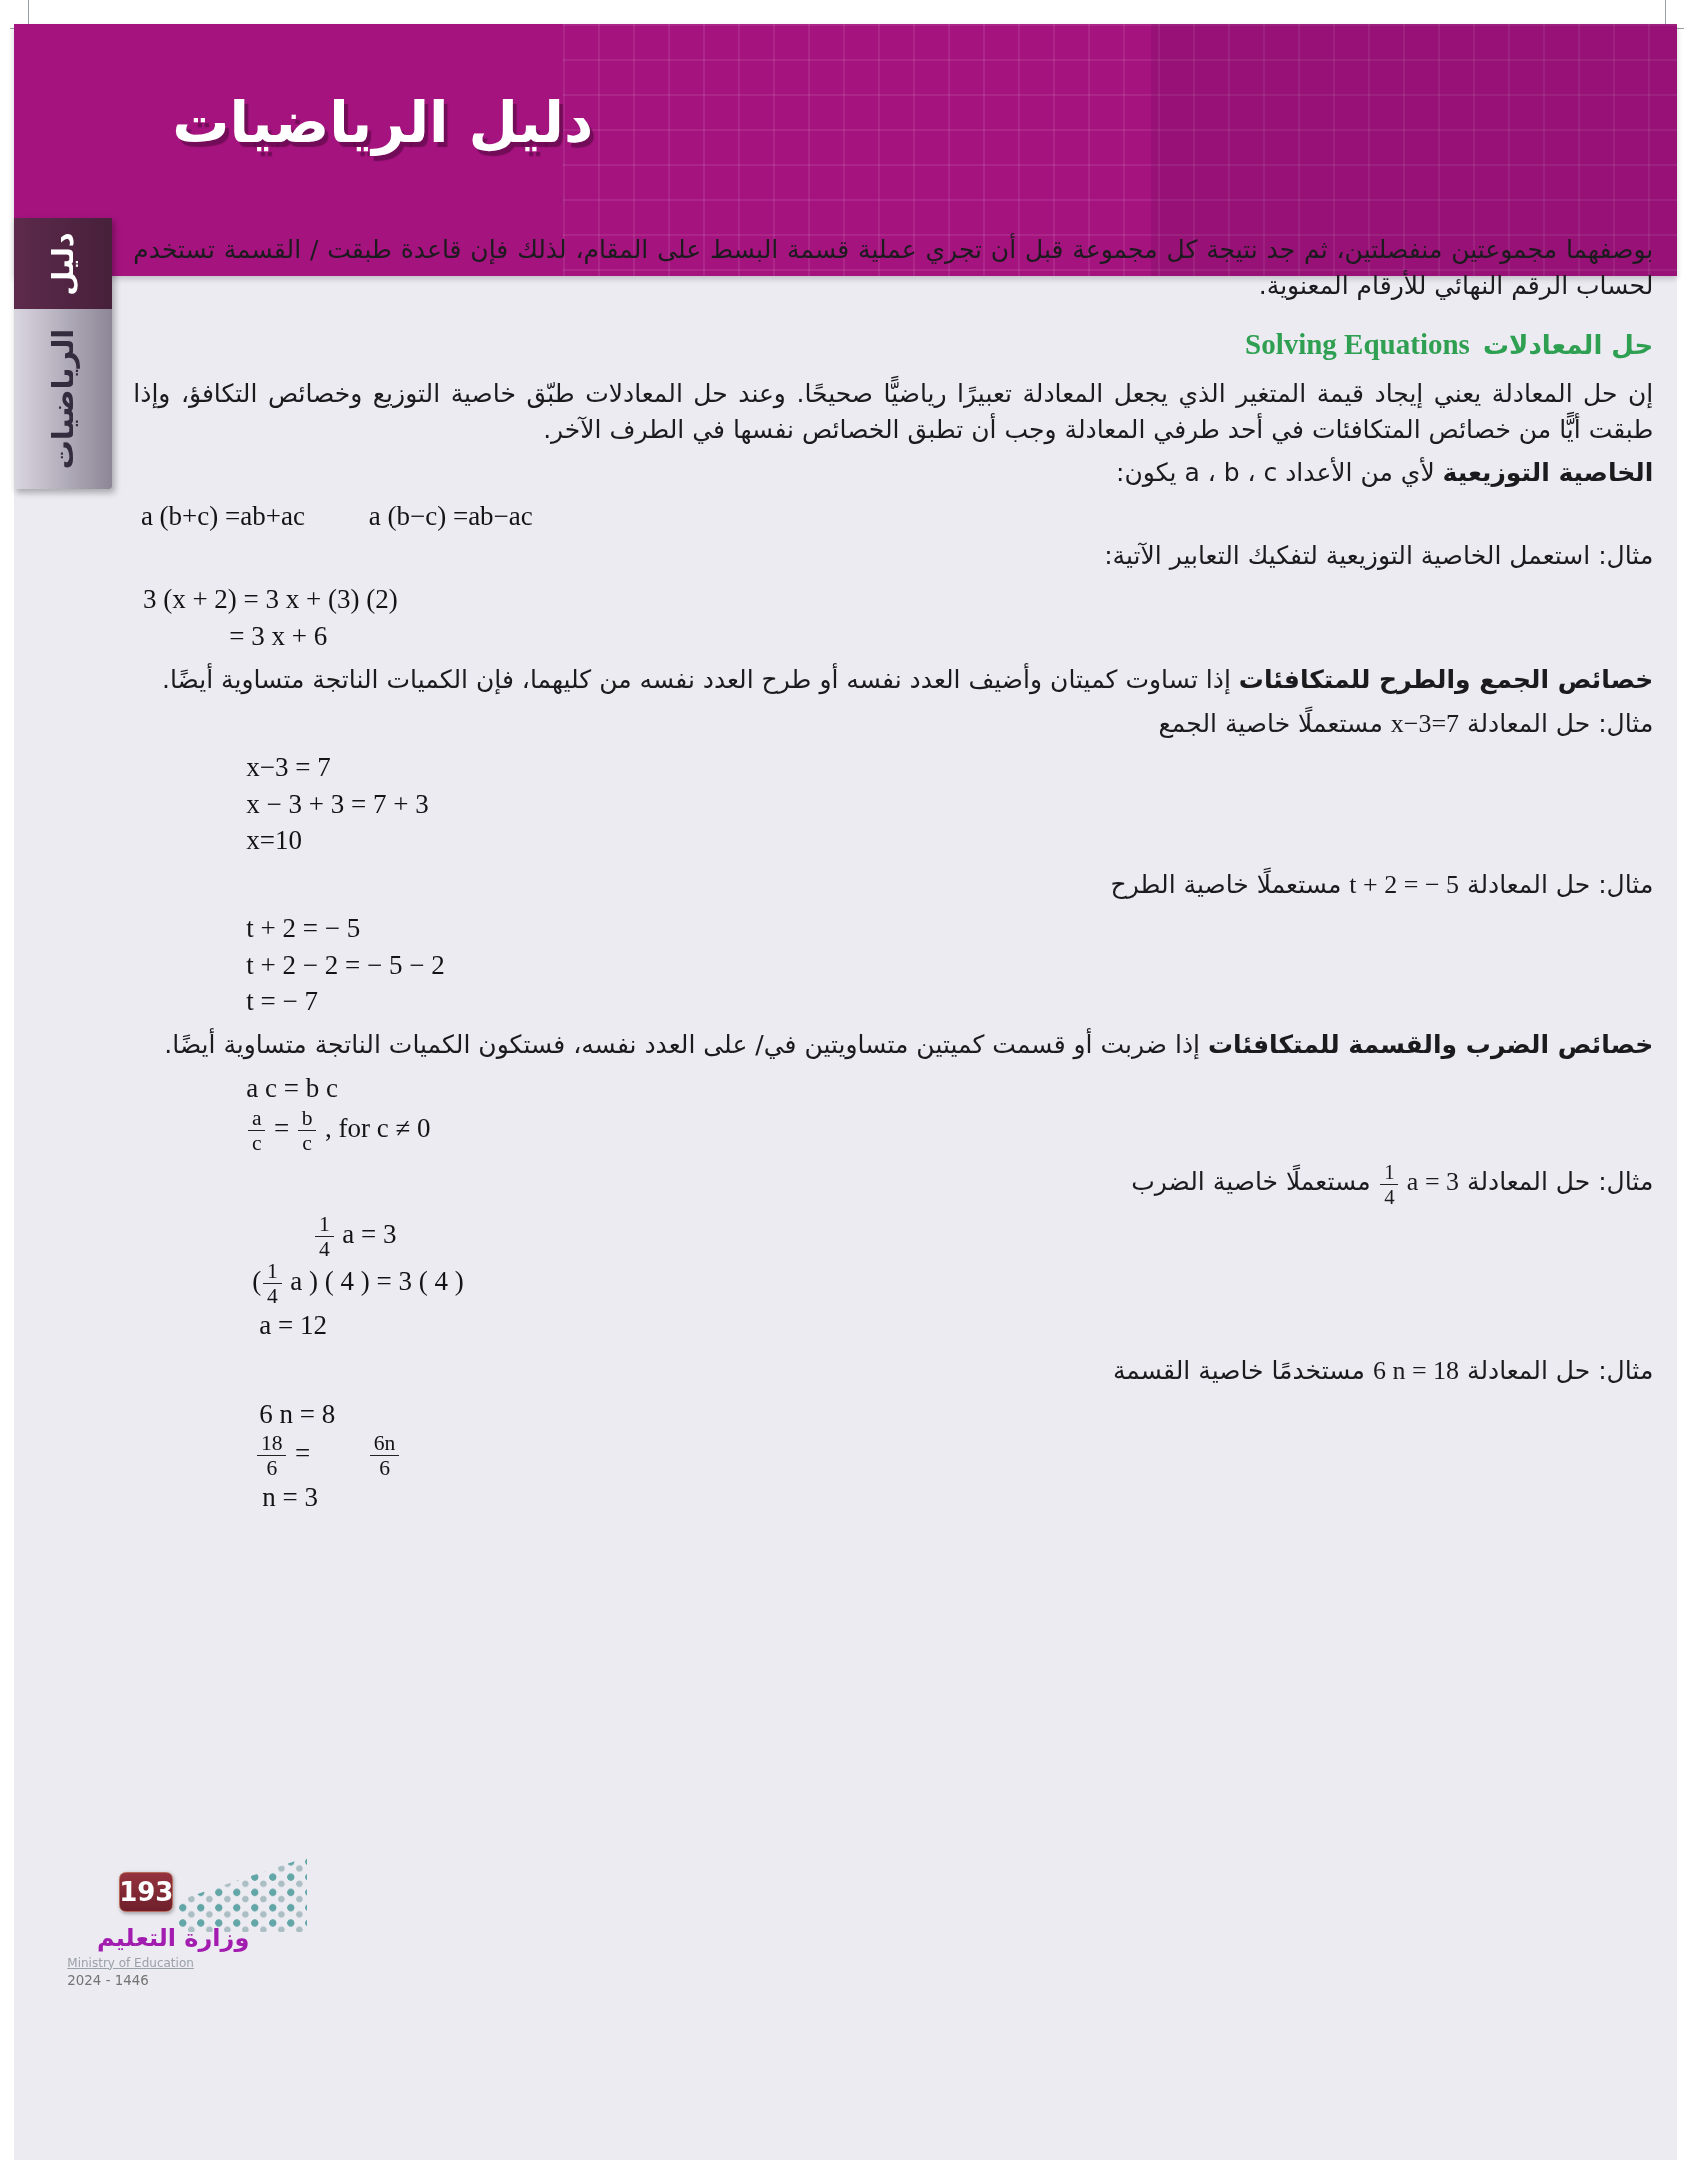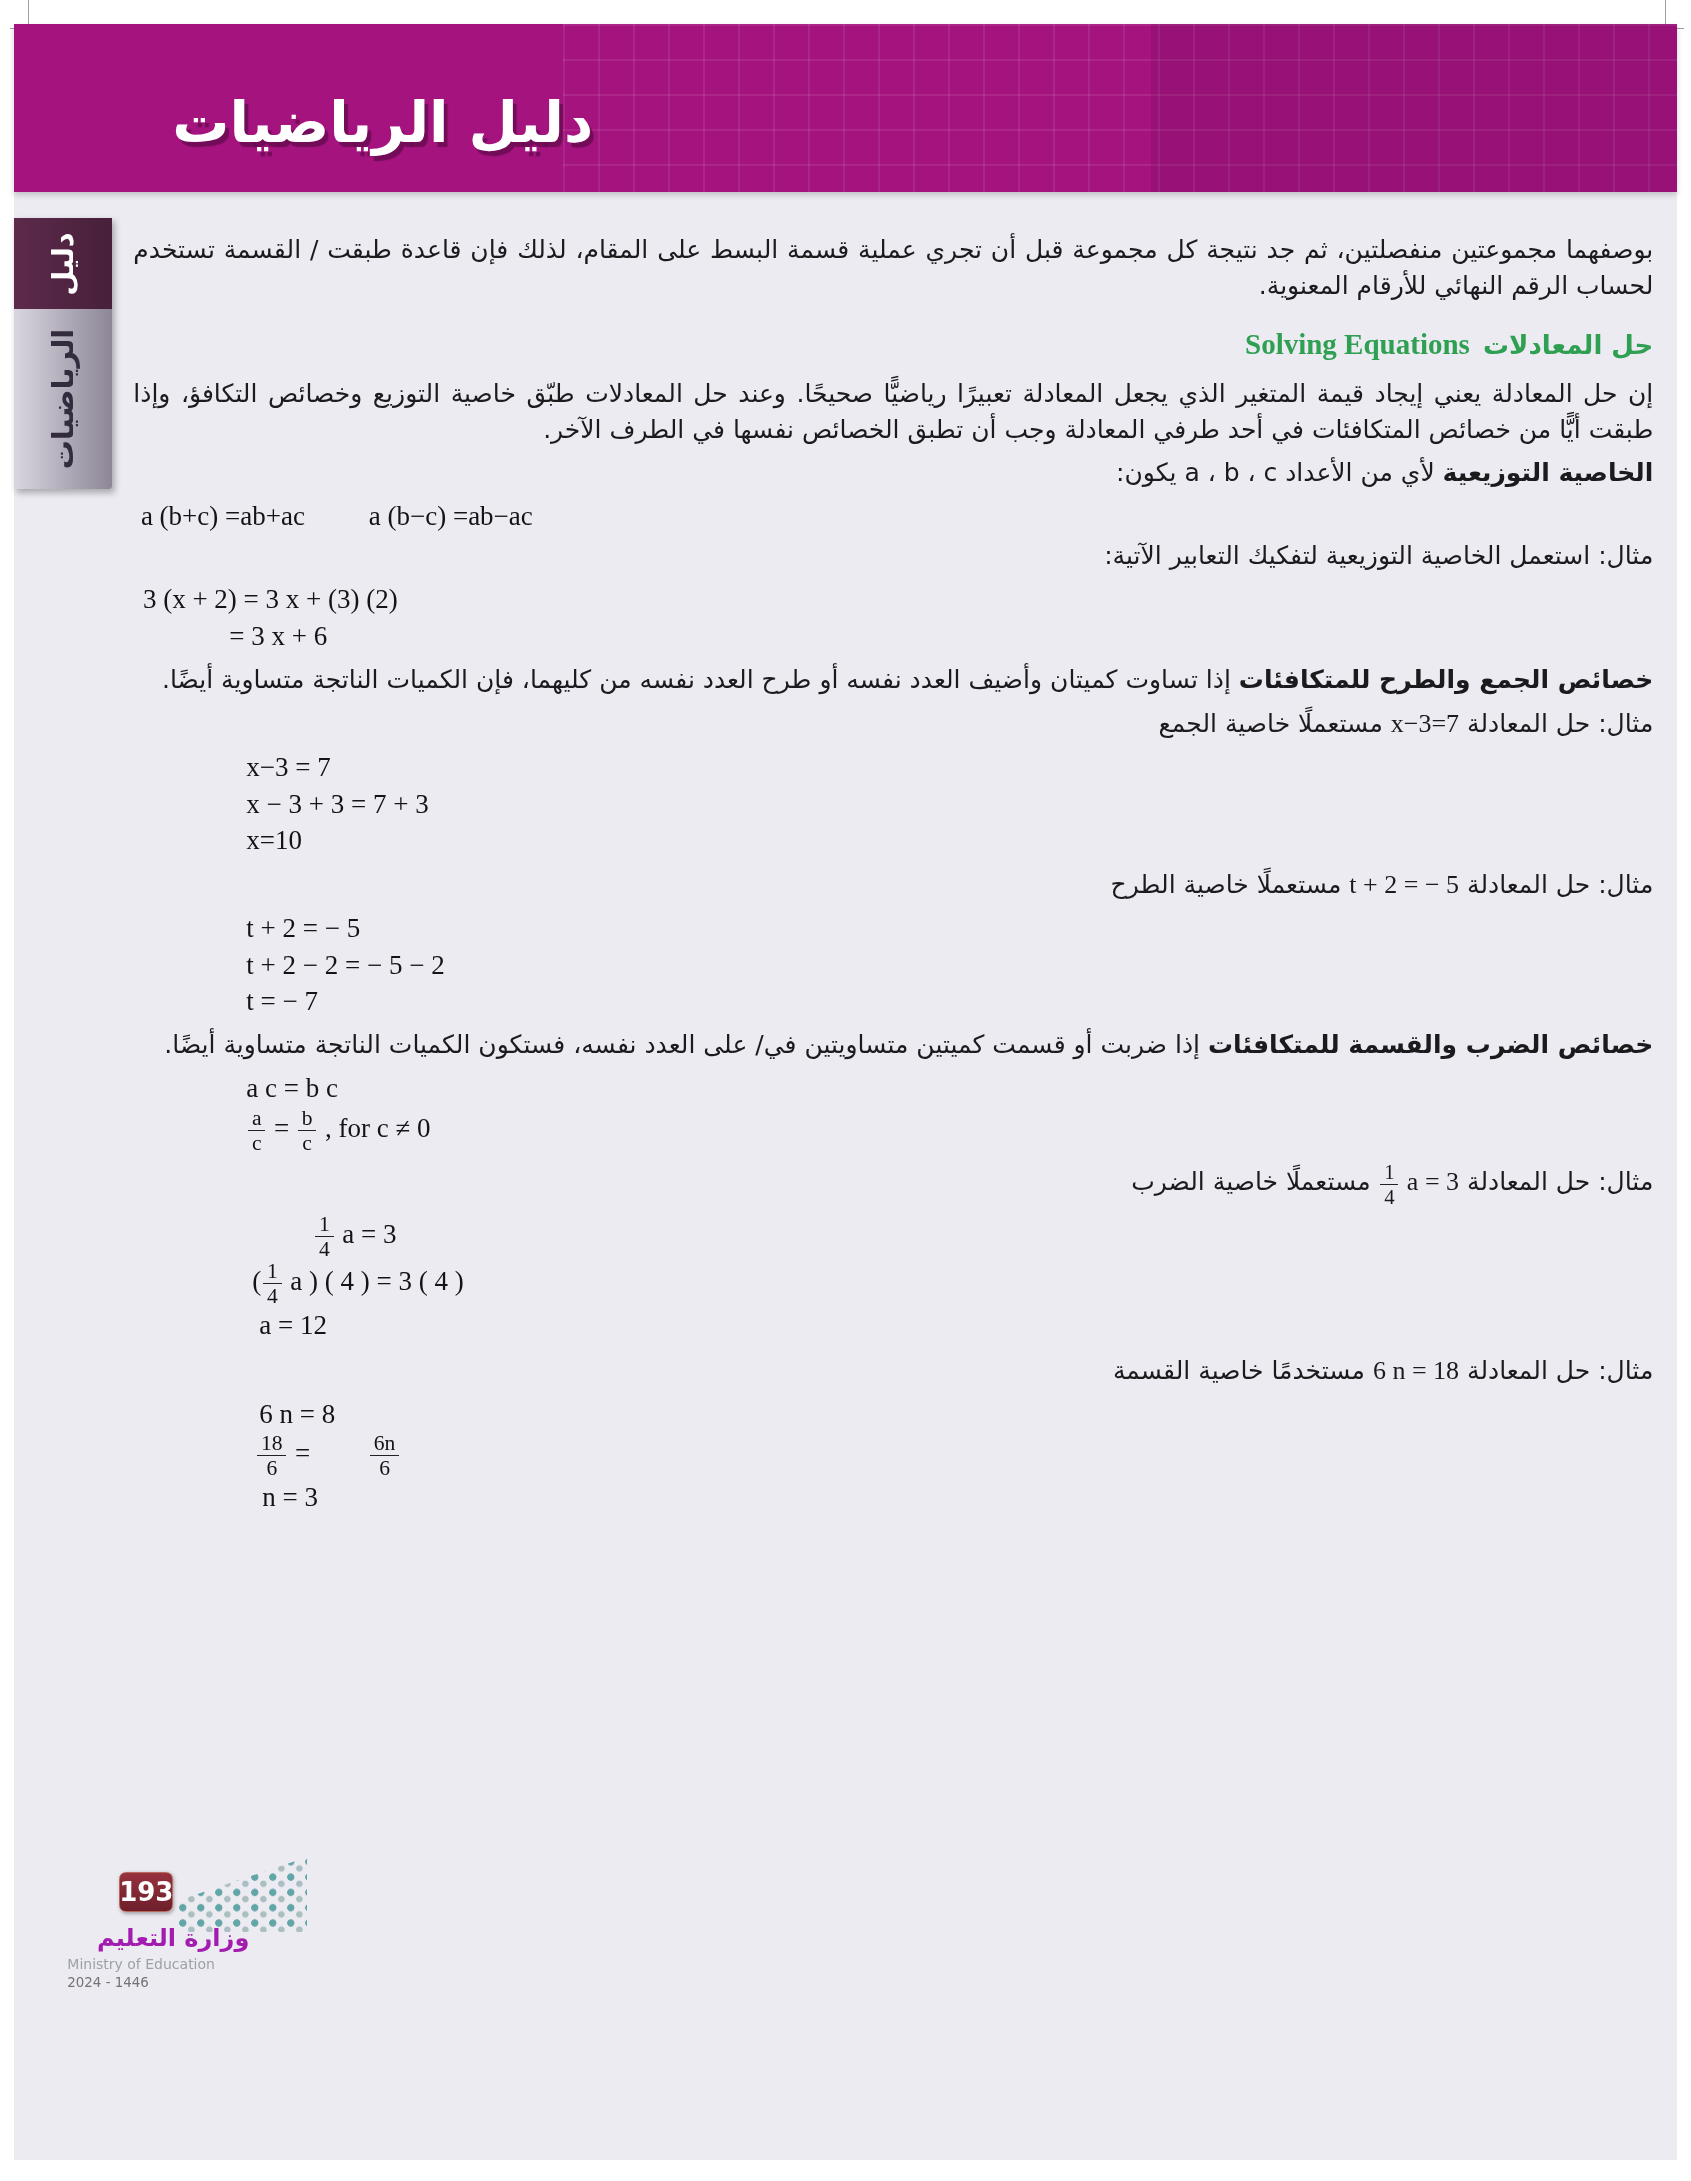--- a/index.html
+++ b/index.html
@@ -19,21 +19,21 @@
   
   .page {
     position:absolute; left:14.3px; top:24px;
     width:1663px; height:2136px;
     background:#ECEBF2;
   }
 
   
   .header-band {
     position:absolute; left:0; top:0;
-    width:100%; height:168px;
+    width:100%; height:252px;
     background:#A5137F;
     box-shadow:0 2.9px 5.7px rgba(0,0,0,.18);
   }
   .band-grid {
     position:absolute; right:0; top:0; height:100%; width:1114px;
     background-image:
       linear-gradient(rgba(255,255,255,.08) 1.9px, transparent 1.9px),
       linear-gradient(90deg, rgba(255,255,255,.08) 1.9px, transparent 1.9px);
     background-size:35px 35px;
   }
@@ -133,21 +133,21 @@
     width:129px; height:75px;
     background-image:
       radial-gradient(circle at 4.8px 4.8px, #4c9a9a 3.3px, transparent 4px),
       radial-gradient(circle at 13.4px 11.5px, #9fb7bb 2.9px, transparent 3.6px);
     background-size:18px 15.3px;
     clip-path:polygon(0 100%, 0 58%, 100% 0, 100% 100%);
     opacity:.85;
   }
   .ministry-logo { position:absolute; left:53px; top:1900px; width:182px; direction:ltr; text-align:left; }
   .logo-ar { color:#a21caf; font-size:24px; font-weight:bold; direction:rtl; text-align:right; letter-spacing:0; }
-  .logo-en { color:#9ba1a8; font-size:14px; margin-top:3.8px; }
+  .logo-en { color:#9ba1a8; font-size:12px; margin-top:3.8px;text-decoration:underline; }
   .logo-yr { color:#737373; font-size:13.4px; margin-top:2.9px; }
 </style>
 </head>
 <body>
 
 <div class="crop crop-tl"></div>
 <div class="crop crop-tr"></div>
 
 <div class="page">
 

